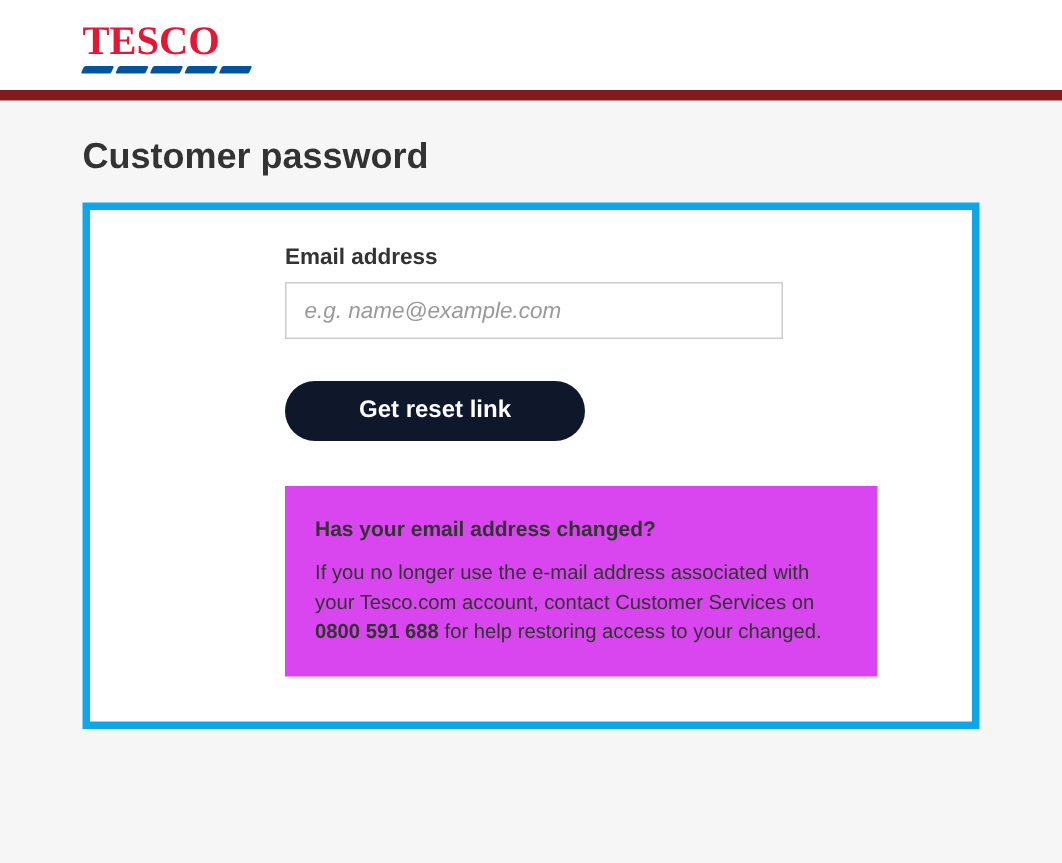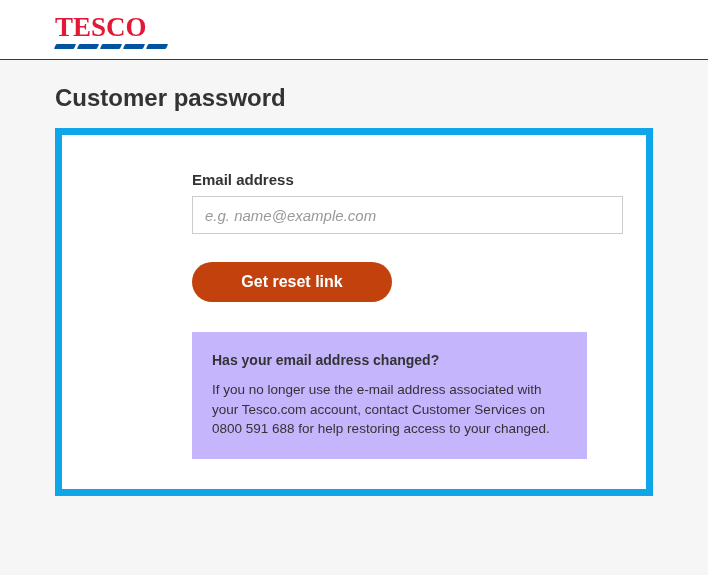--- a/index.html
+++ b/index.html
@@ -5,21 +5,21 @@
     * { margin: 0; padding: 0; box-sizing: border-box; }
     body {
       font-family: -apple-system, BlinkMacSystemFont, "Segoe UI", Arial, sans-serif;
       background: #f6f6f6;
       color: #333;
       width: 708px;
     }
     .header {
       background: #fff;
       padding: 12px 0 6px 55px;
-      border-bottom: 1px solid #7f1d1d;
+      border-bottom: 7px solid #7f1d1d;
     }
     .logo {
       display: inline-block;
     }
     .logo-text {
       font-family: Georgia, "Times New Roman", serif;
       font-size: 27px;
       font-weight: bold;
       letter-spacing: 0px;
       color: #e31836;
@@ -46,76 +46,76 @@
       margin-bottom: 16px;
     }
     .intro {
       font-size: 15px;
       color: #666;
       line-height: 1.4;
       margin-bottom: 24px;
     }
     .panel {
       background: #fff;
-      border: 7px solid #0ea5e9;
-      padding: 36px 28px 30px 130px;
+      border: 5px solid #0ea5e9;
+      padding: 23px 28px 30px 130px;
     }
     .form-label {
       display: block;
       font-size: 15px;
       font-weight: bold;
       color: #333;
       margin-bottom: 8px;
     }
     .form-input {
-      width: 431px;
+      width: 332px;
       height: 38px;
       border: 1px solid #ccc;
       padding: 0 12px;
       font-size: 15px;
       font-style: italic;
       color: #666;
       font-family: inherit;
     }
     .form-input::placeholder {
       color: #999;
       font-style: italic;
     }
     .submit-btn {
       margin-top: 28px;
       width: 200px;
       height: 40px;
-      background: #c2410c;
+      background: #0f172a;
       color: #fff;
       border: none;
       border-radius: 20px;
       font-size: 16px;
       font-weight: bold;
       cursor: pointer;
       font-family: inherit;
     }
     .helpbox {
       margin-top: 30px;
-      background: #c4b5fd;
+      background: #d946ef;
       padding: 20px 20px;
       width: 395px;
     }
     .helpbox-title {
       font-size: 14px;
       font-weight: bold;
       color: #333;
       margin-bottom: 12px;
     }
     .helpbox-body {
       font-size: 13.5px;
       color: #333;
       line-height: 1.45;
     }
     .helpbox-body .phone {
-      font-weight: normal;
+      font-weight: bold;
     }
   </style>
 </head>
 <body>
 
 <div class="header">
   <div class="logo">
     <div class="logo-text">TESCO</div>
     <div class="logo-dashes">
       <div class="dash"></div>

